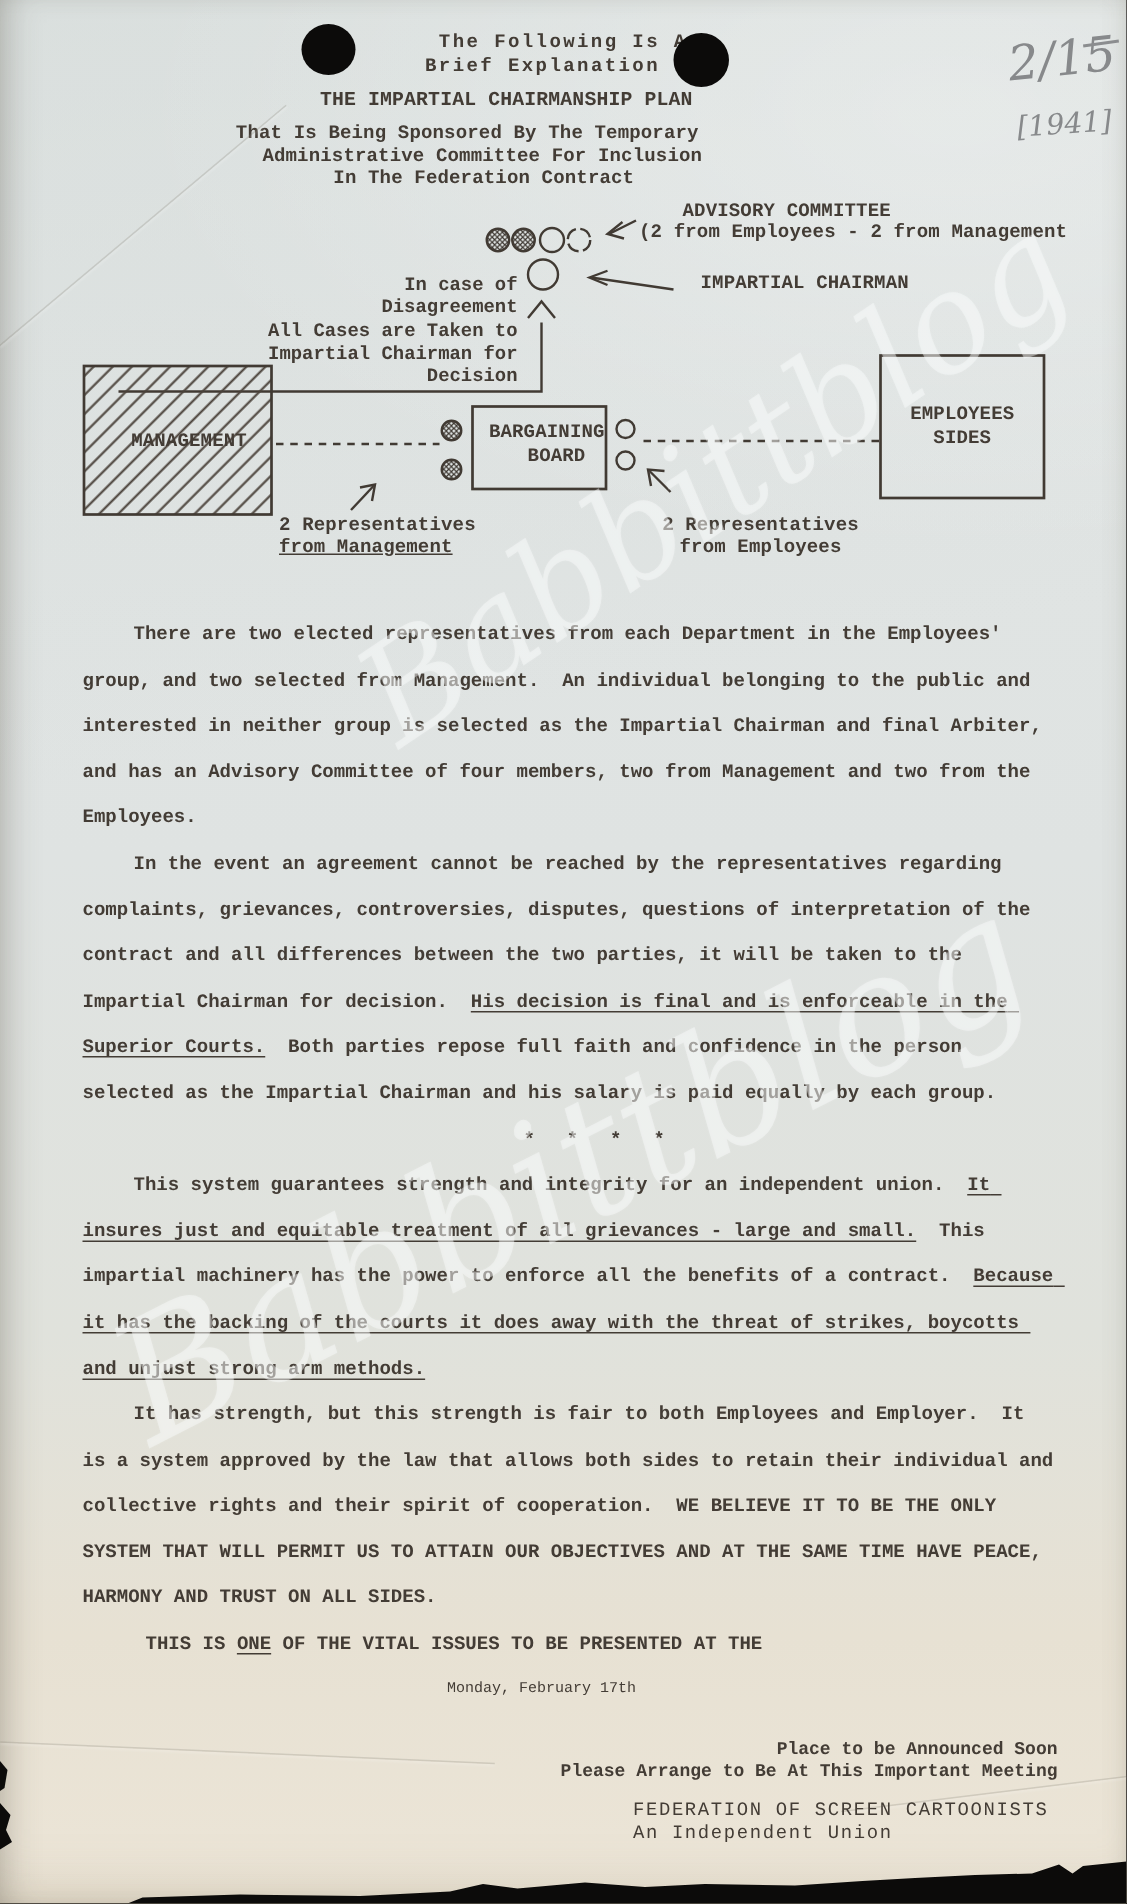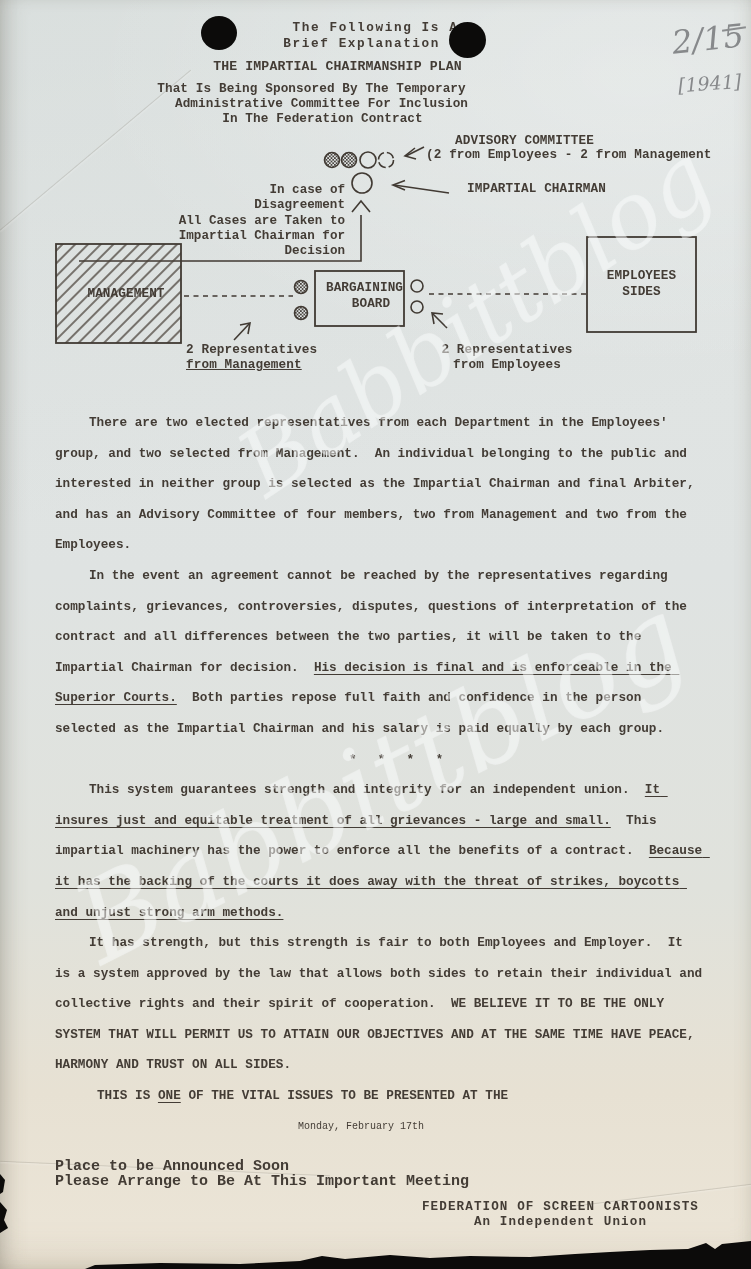--- a/index.html
+++ b/index.html
@@ -21,22 +21,22 @@
   
   .flow{position:absolute;left:55px;top:408px;width:650px;z-index:3;}
   .flow p{margin:0;font-weight:700;font-size:12.7px;line-height:30.6px;white-space:pre-wrap;text-indent:34px;}
   .useg{text-decoration:underline;text-decoration-thickness:1.4px;text-underline-offset:3px;}
   .sep{margin:0;font-weight:700;font-size:13px;line-height:30.6px;text-align:center;letter-spacing:2px;}
   .vital{text-indent:42px !important;}
   .meeting{margin-top:7px;text-align:center;font-weight:700;font-size:13.5px;letter-spacing:4.5px;}
   .meeting .mw{text-decoration:underline;text-decoration-thickness:1.6px;text-underline-offset:4px;}
   .meeting .gap{display:inline-block;width:26px;}
   .dateline{margin-top:9px;text-align:center;font-weight:400;font-size:10px;transform:translateX(-19px);}
-  .place{margin-top:27px;text-align:left;font-weight:700;font-size:15px;line-height:15.6px;}
-  .org{margin:10px 6px 0 auto;width:fit-content;text-align:center;font-weight:700;font-size:12.6px;line-height:15.2px;letter-spacing:1.1px;}
+  .place{margin-top:27px;text-align:right;font-weight:700;font-size:12px;line-height:15.6px;}
+  .org{margin:10px 6px 0 auto;width:fit-content;text-align:left;font-weight:400;font-size:12.6px;line-height:15.2px;letter-spacing:1.1px;}
   
   .note{position:absolute;left:177px;top:183px;width:168px;text-align:center;font-weight:700;font-size:12.6px;line-height:15.3px;z-index:3;}
   .note .nl{white-space:pre;text-align:right;}
   .note .left{text-align:right;}
   
   .dot{position:absolute;background:#0c0b0a;border-radius:50%;z-index:6;}
   
   .pencil{position:absolute;color:#87898b;font-family:"DejaVu Serif",serif;font-style:italic;z-index:4;}
   .pstroke{position:absolute;background:#8b8d8f;z-index:4;}
   

